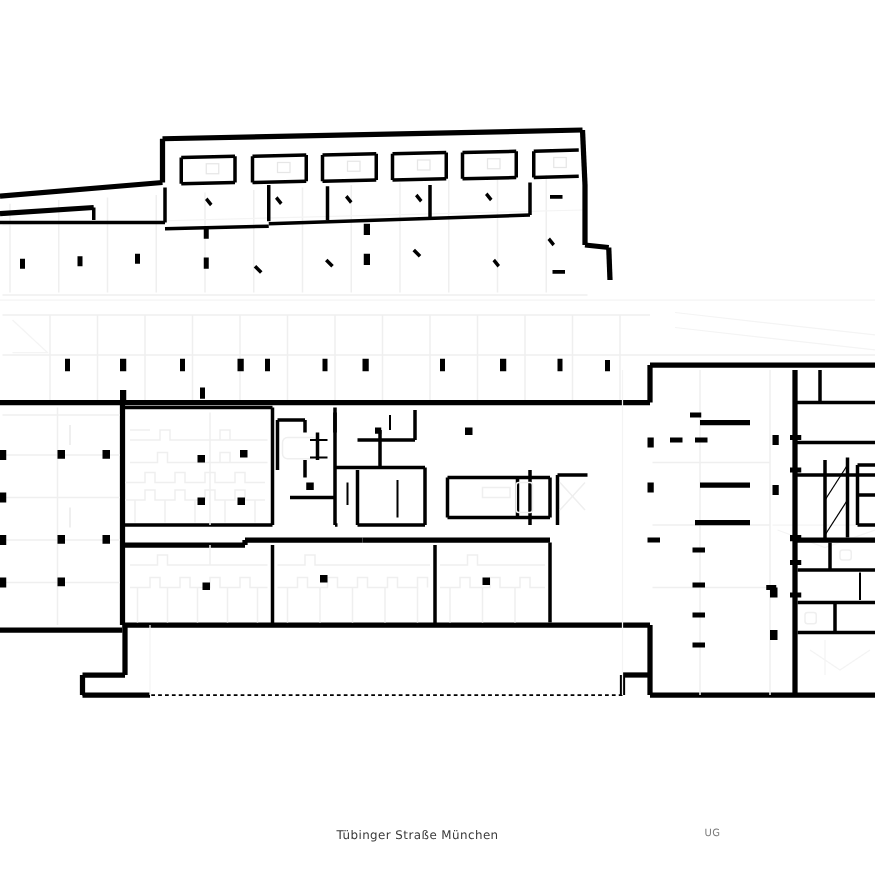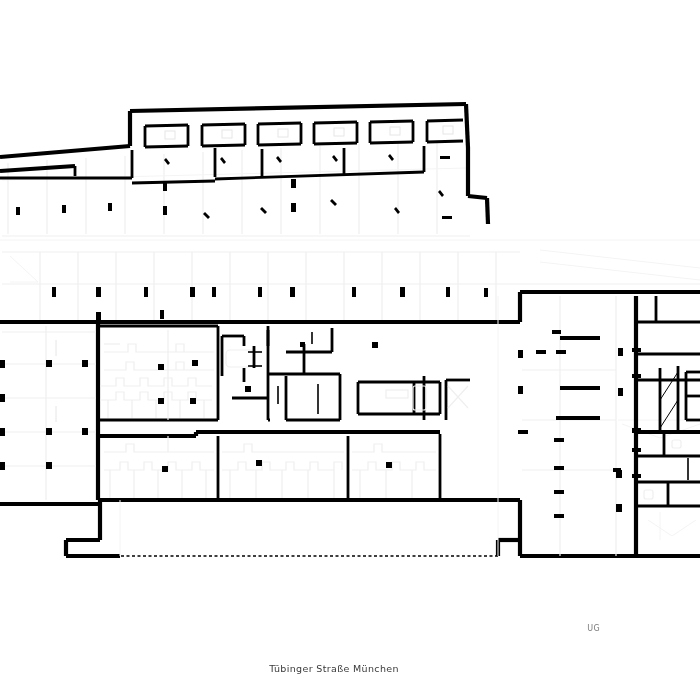--- a/index.html
+++ b/index.html
@@ -41,23 +41,23 @@
     width: 668px;
     text-align: center;
     font-family: "DejaVu Sans", sans-serif;
     font-size: 9.5px;
     letter-spacing: 0.35px;
     color: #3a3a3a;
   }
   .caption-level {
     position: absolute;
     left: 540px;
-    top: 624px;
+    top: 662px;
     width: 60px;
-    text-align: right;
+    text-align: center;
     font-family: "DejaVu Sans", sans-serif;
     font-size: 8px;
     letter-spacing: 0.3px;
     color: #7a7a7a;
   }
 </style>
 </head>
 <body>
 
 <div id="plan-root">

